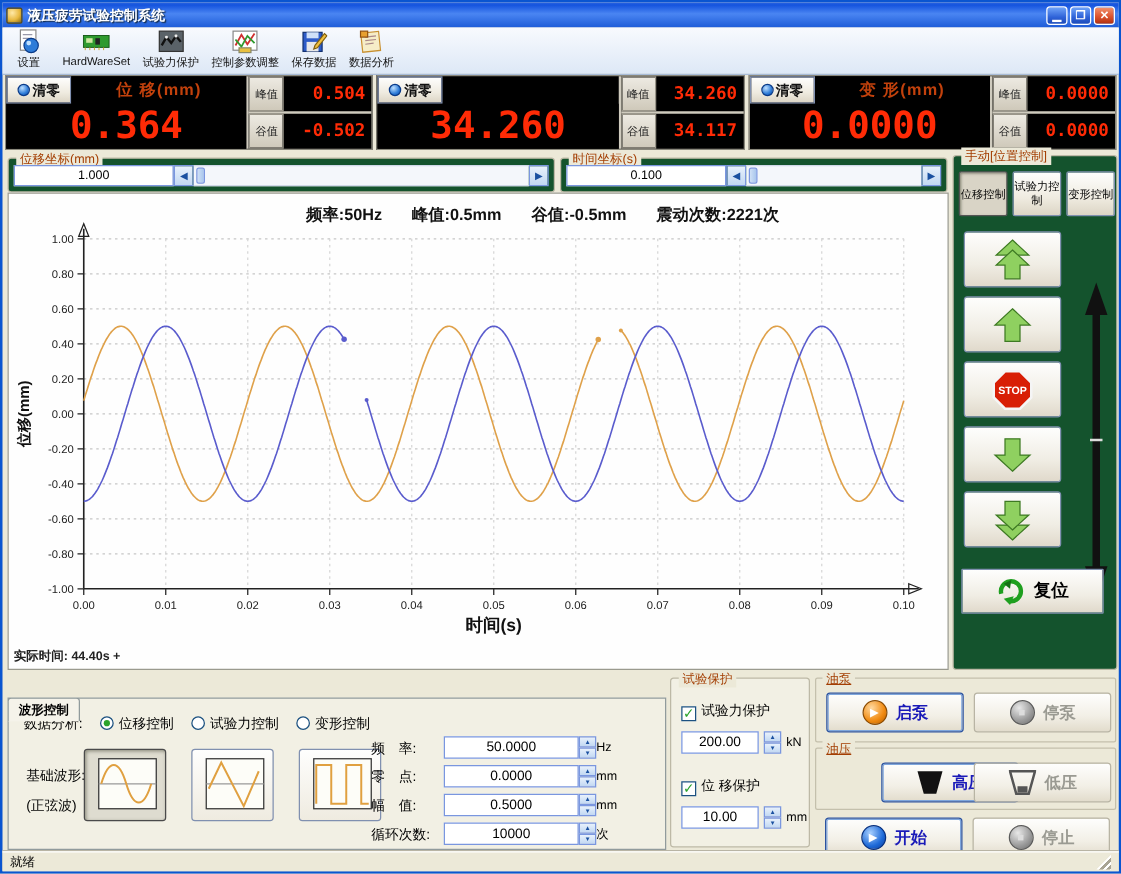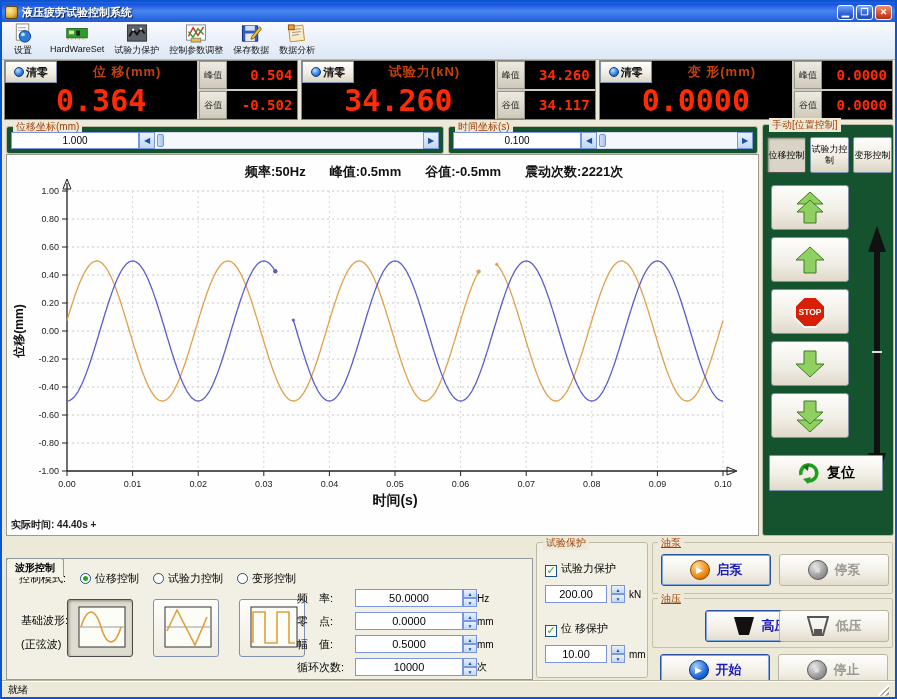--- a/index.html
+++ b/index.html
@@ -243,21 +243,20 @@
           </div>
       </div>
     </div>
     <div class="meter">
       <div class="m-left">
         <div class="m-top">
           <div class="clear-btn">
               <span class="clear-ico"></span>
               <span>清零</span>
             </div>
-          <div class="m-title">试验力(kN)</div>
         </div>
         <div class="m-value">34.260</div>
       </div>
       <div class="m-right">
         <div class="pv-row">
             <div class="pv-label">峰值</div>
             <div class="pv-value">34.260</div>
           </div>
         <div class="pv-row">
             <div class="pv-label">谷值</div>
@@ -455,21 +454,21 @@
     </div>
   </div>
 
   <div class="wavepanel">
     <div class="tabs">
       <div class="tab on">波形控制</div>
       <div class="tab">组合波形控制</div>
     </div>
     <div class="tabpage">
       <div class="ctrl-row">
-        <span>控制模式:</span>
+        <span>数据分析:</span>
         <label><span class="radio on"></span><span>位移控制</span></label>
         <label><span class="radio"></span><span>试验力控制</span></label>
         <label><span class="radio"></span><span>变形控制</span></label>
       </div>
       <div class="base-label">基础波形:</div>
       <div class="base-note">(正弦波)</div>
       <div class="wave-btns">
         <div class="wave-btn on">
           <svg width="54" height="46" viewBox="0 0 54 46">
               <rect x="6" y="2" width="46" height="40" fill="#FDFDF8" stroke="#333"></rect>

